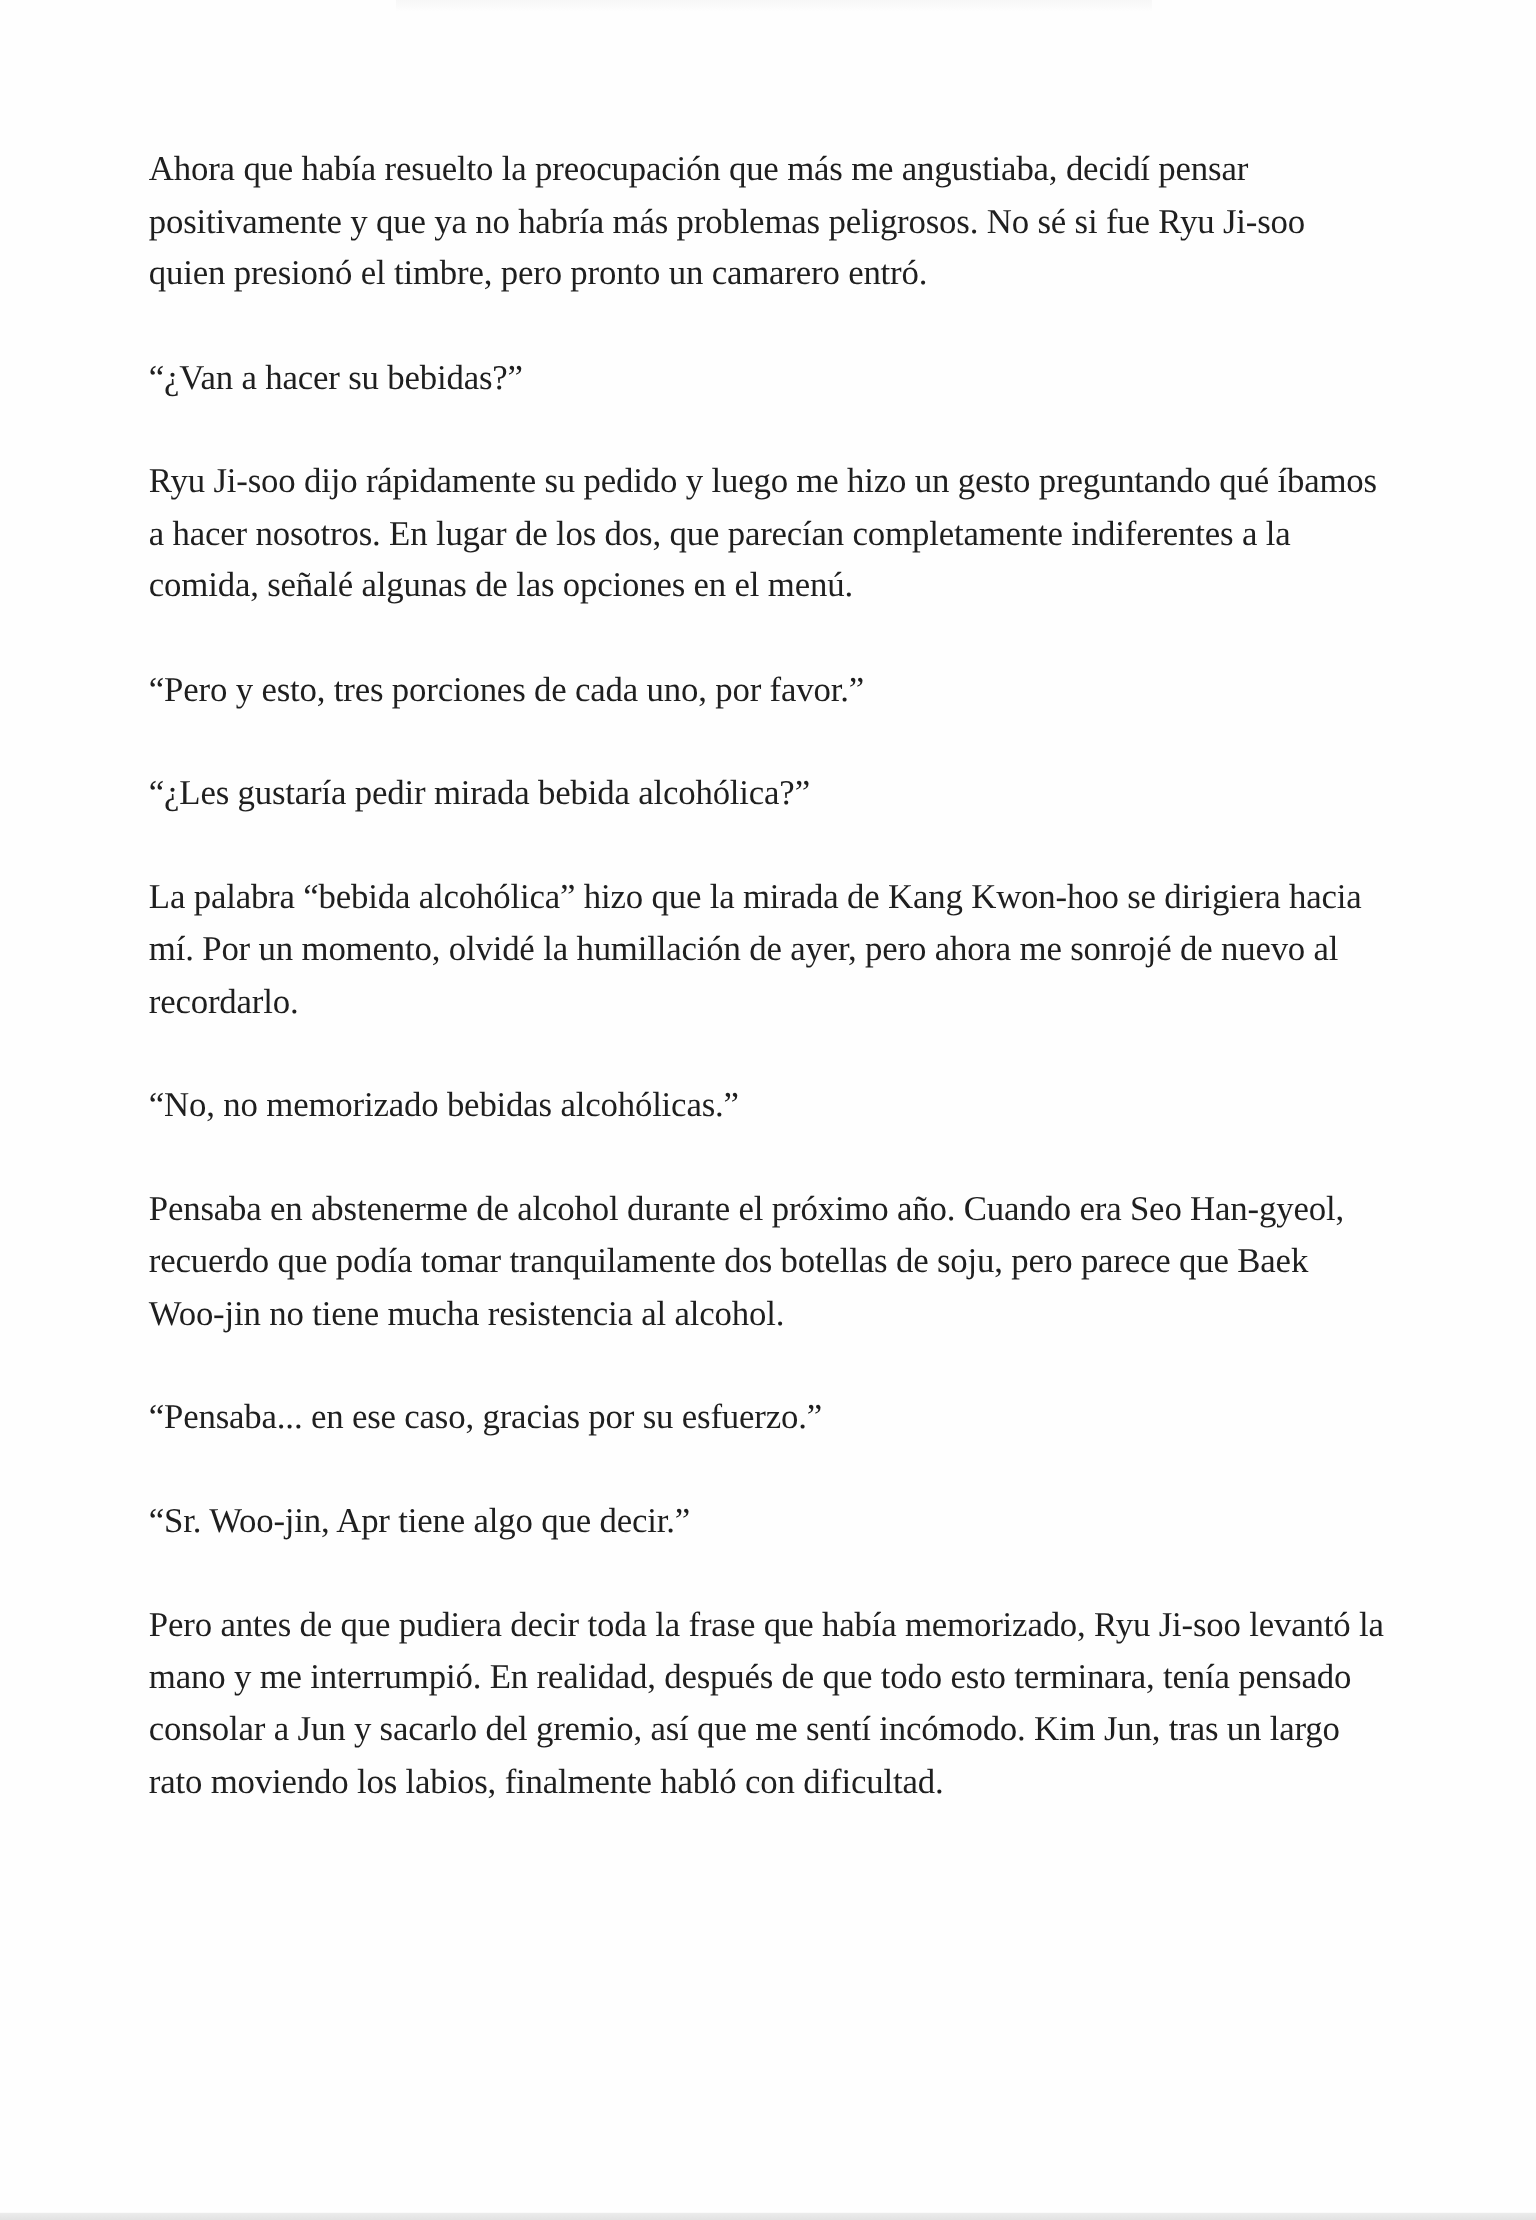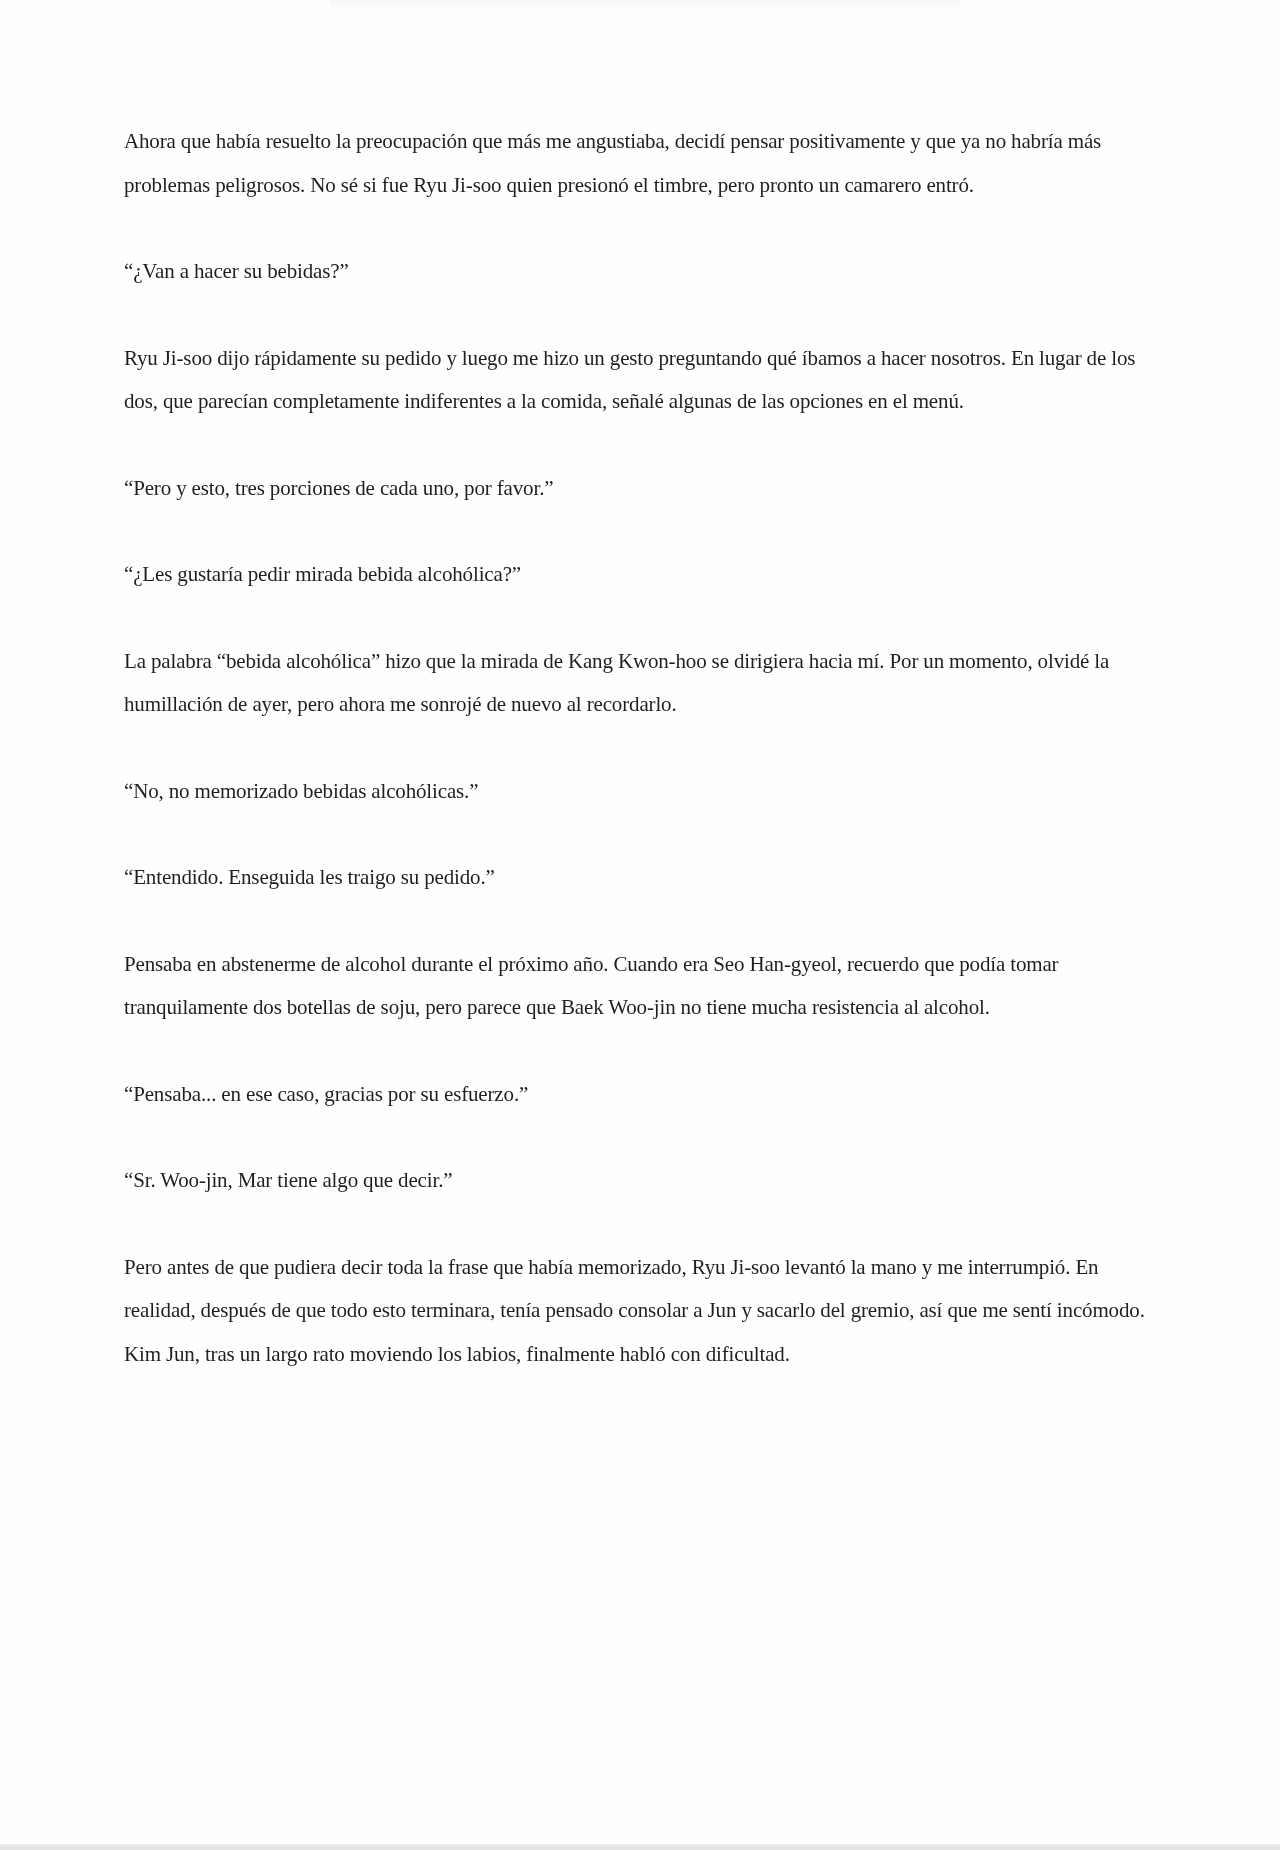--- a/index.html
+++ b/index.html
@@ -24,21 +24,21 @@
     background: linear-gradient(to bottom, #f7f7f7, #fefefe);
   }
   .page {
     position: absolute;
     left: 124px;
     top: 120px;
     width: 1030px;
   }
   .para {
     margin: 0 0 43px 0;
-    font-size: 21px;
+    font-size: 29px;
     line-height: 43.5px;
     letter-spacing: -0.15px;
   }
   .bottom-bar {
     position: absolute;
     left: 0;
     bottom: 0;
     width: 1280px;
     height: 6px;
     background: linear-gradient(to bottom, #ececec, #e2e2e2);
@@ -50,20 +50,19 @@
 <div class="top-shadow"></div>
 
 <main class="page">
   <p class="para">Ahora que había resuelto la preocupación que más me angustiaba, decidí pensar positivamente y que ya no habría más problemas peligrosos. No sé si fue Ryu Ji-soo quien presionó el timbre, pero pronto un camarero entró.</p>
   <p class="para">“¿Van a hacer su bebidas?”</p>
   <p class="para">Ryu Ji-soo dijo rápidamente su pedido y luego me hizo un gesto preguntando qué íbamos a hacer nosotros. En lugar de los dos, que parecían completamente indiferentes a la comida, señalé algunas de las opciones en el menú.</p>
   <p class="para">“Pero y esto, tres porciones de cada uno, por favor.”</p>
   <p class="para">“¿Les gustaría pedir mirada bebida alcohólica?”</p>
   <p class="para">La palabra “bebida alcohólica” hizo que la mirada de Kang Kwon-hoo se dirigiera hacia mí. Por un momento, olvidé la humillación de ayer, pero ahora me sonrojé de nuevo al recordarlo.</p>
   <p class="para">“No, no memorizado bebidas alcohólicas.”</p>
-  <p class="para">“Entendido. Enseguida les traigo su pedido.”</p>
   <p class="para">Pensaba en abstenerme de alcohol durante el próximo año. Cuando era Seo Han-gyeol, recuerdo que podía tomar tranquilamente dos botellas de soju, pero parece que Baek Woo-jin no tiene mucha resistencia al alcohol.</p>
   <p class="para">“Pensaba... en ese caso, gracias por su esfuerzo.”</p>
-  <p class="para">“Sr. Woo-jin, Mar tiene algo que decir.”</p>
+  <p class="para">“Sr. Woo-jin, Apr tiene algo que decir.”</p>
   <p class="para">Pero antes de que pudiera decir toda la frase que había memorizado, Ryu Ji-soo levantó la mano y me interrumpió. En realidad, después de que todo esto terminara, tenía pensado consolar a Jun y sacarlo del gremio, así que me sentí incómodo. Kim Jun, tras un largo rato moviendo los labios, finalmente habló con dificultad.</p>
 </main>
 
 <div class="bottom-bar"></div>
 
 </body></html>

